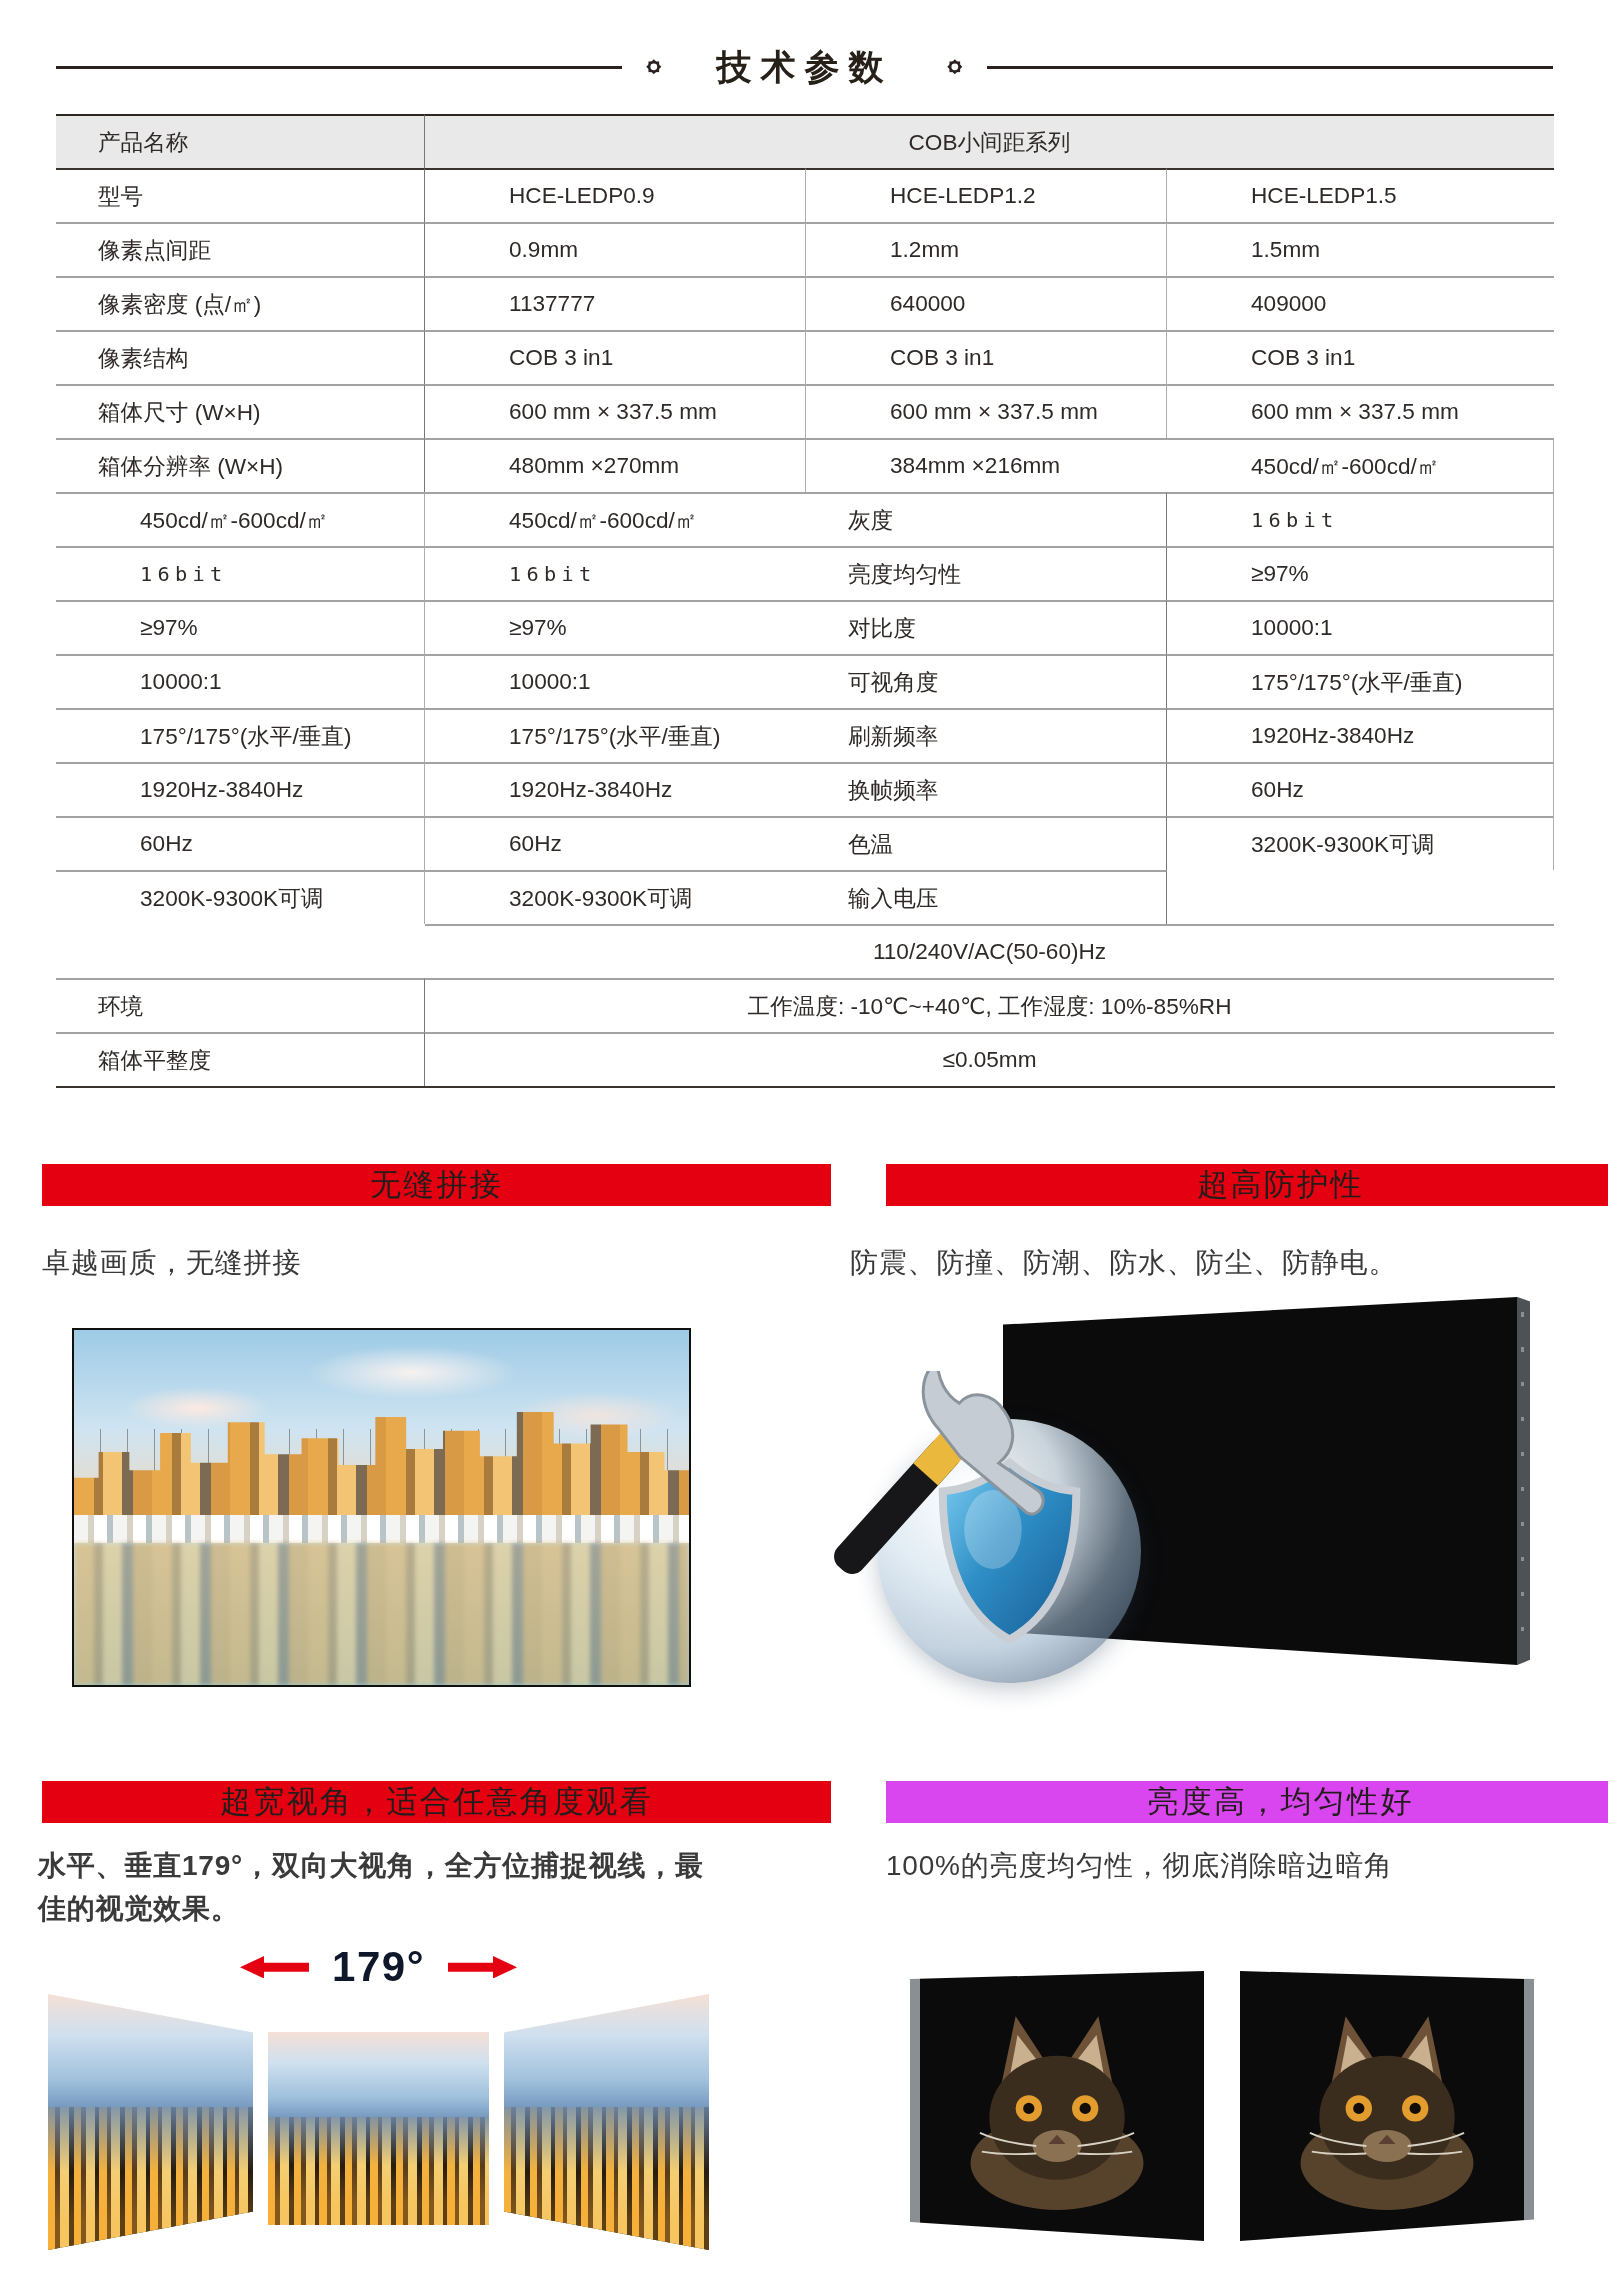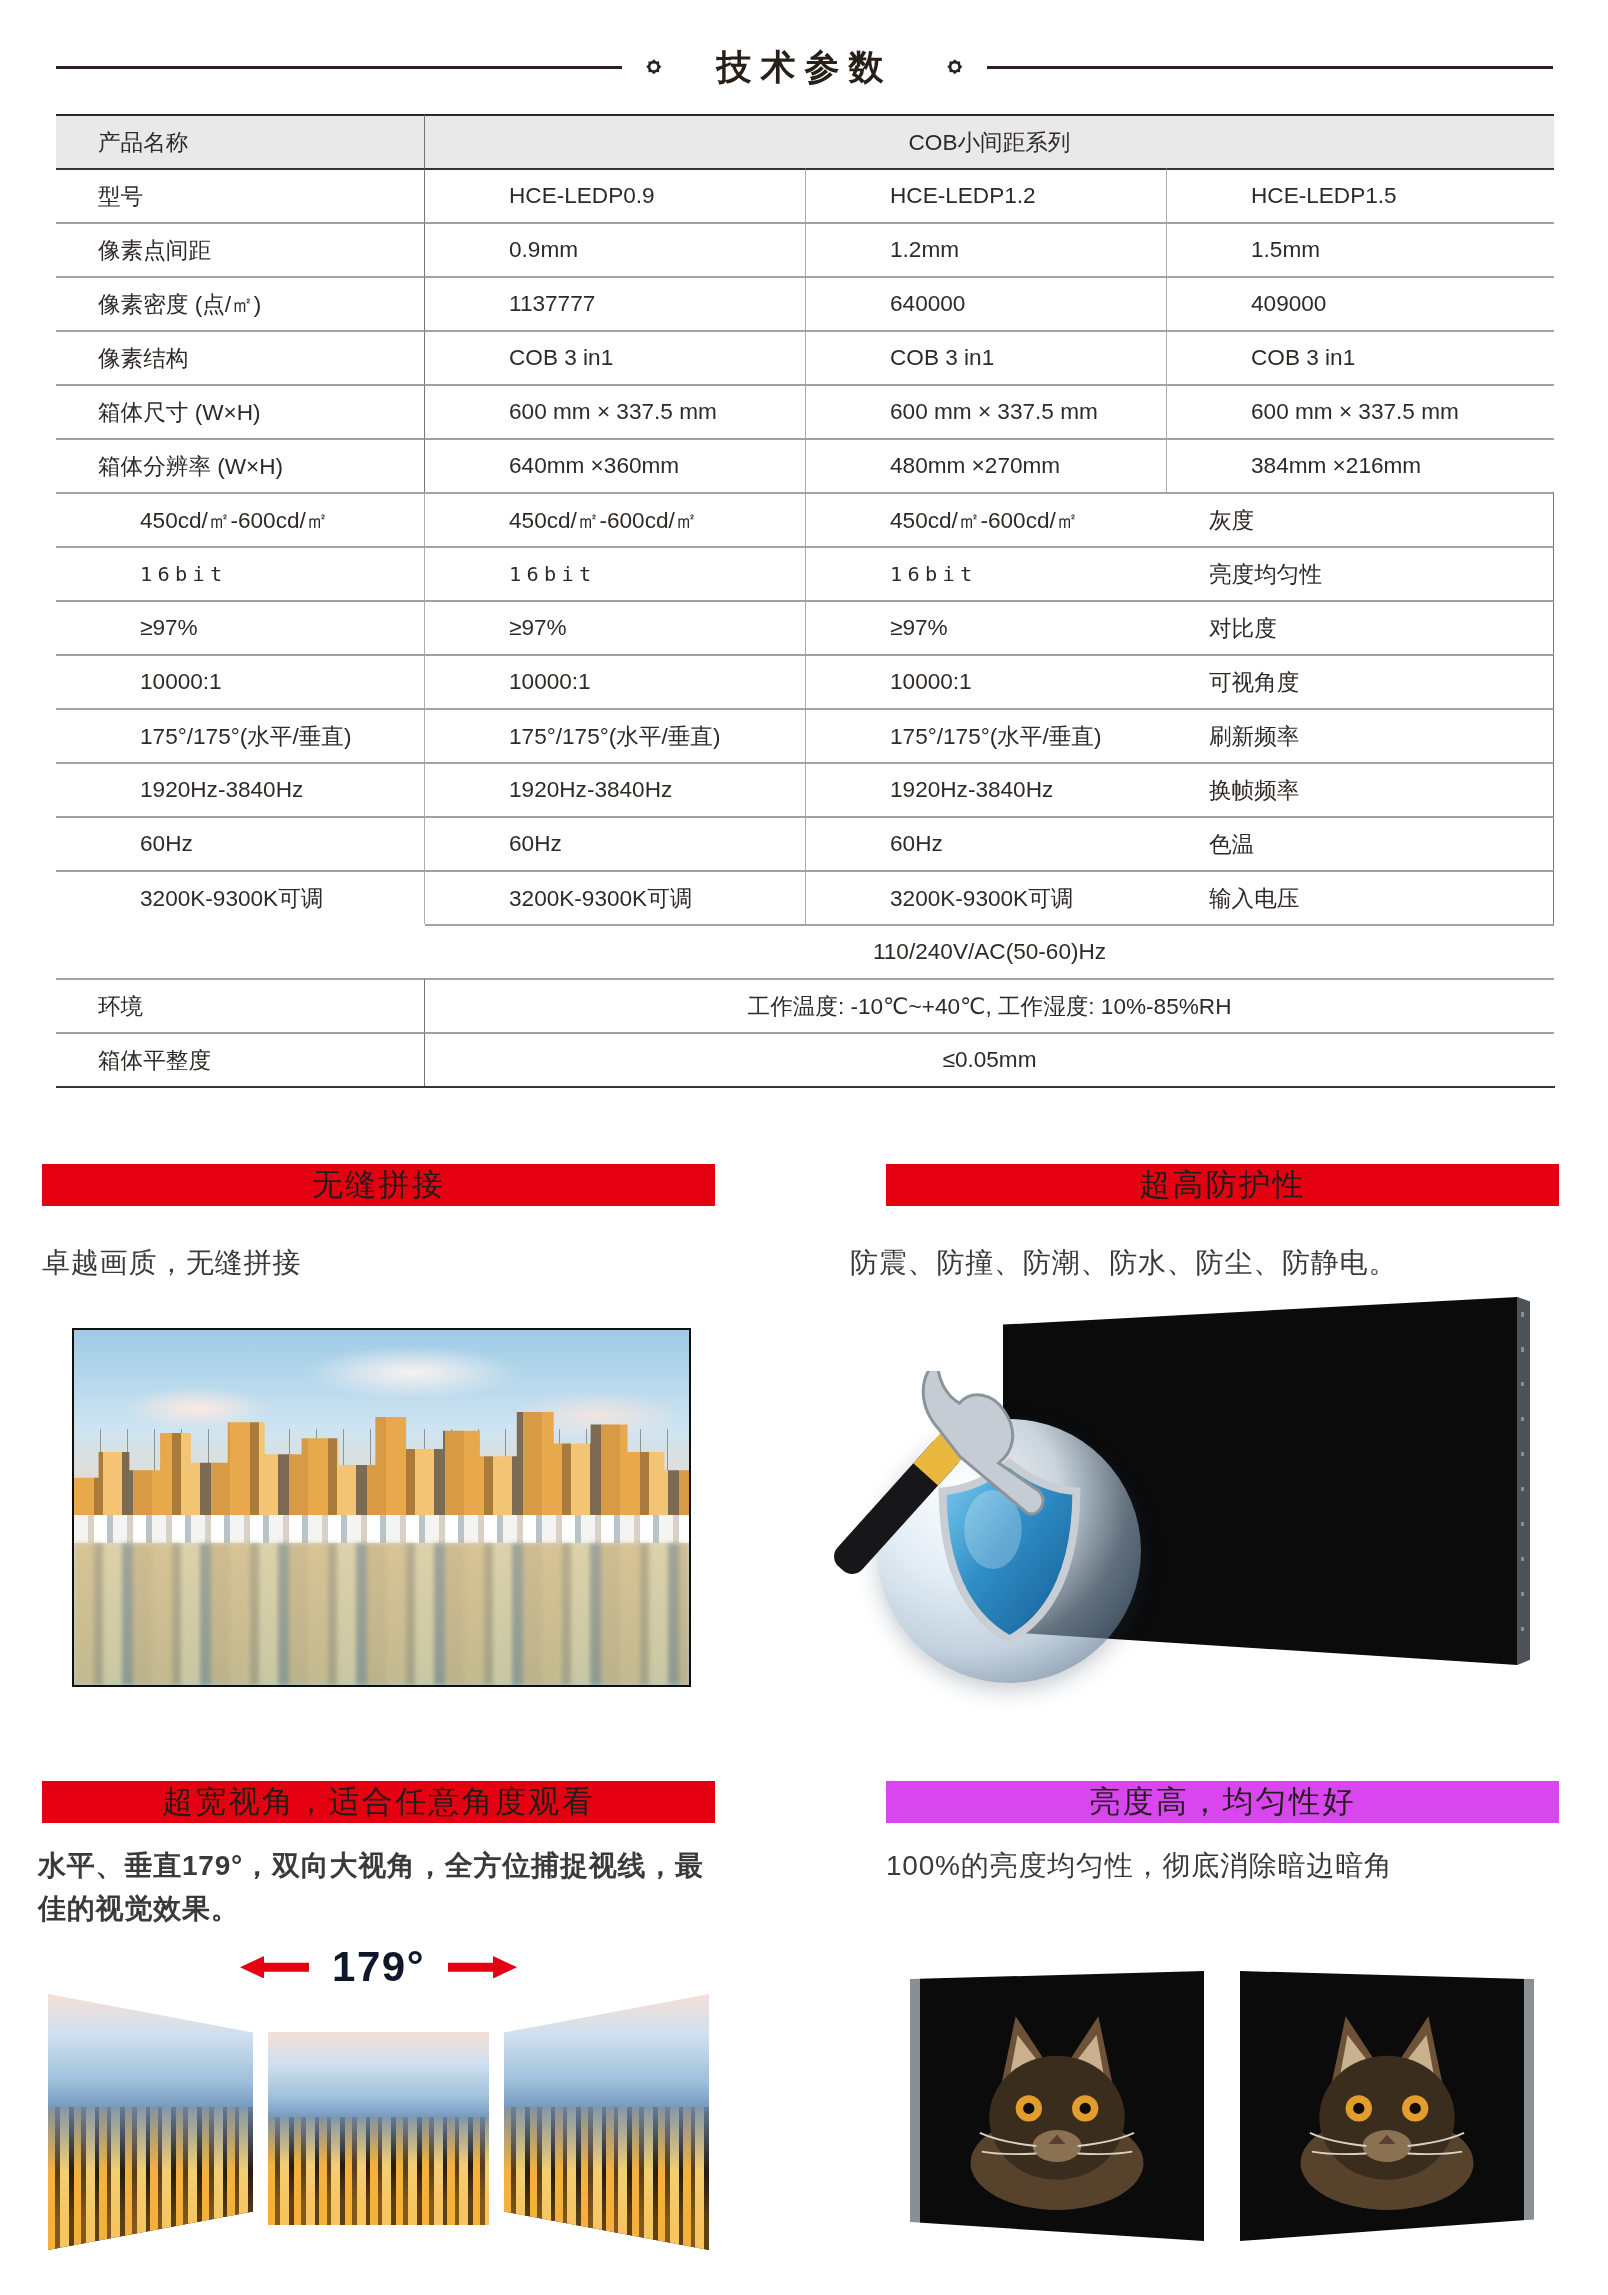--- a/index.html
+++ b/index.html
@@ -22,21 +22,21 @@
   .cell.label{padding-left:42px;border-right:1.5px solid #777;}
   .cell.val{padding-left:84px;}
   .cell.divR{border-right:1.5px solid #adadad;}
   .cell.spanv{grid-column:2/5;justify-content:center;padding-left:0;}
   .cell.first{border-top:2.3px solid #3a322e;}
   .hcell{background:#e9e9e9;border-top:2.3px solid #2e2724;}
   .hcell.spanv{justify-content:center;}
   .cell.mono{font-family:"DejaVu Sans Mono",monospace;letter-spacing:5.3px;font-size:20.3px;}
 
   
-  .banner{position:absolute;height:42px;width:673px;display:flex;align-items:center;justify-content:center;
+  .banner{position:absolute;height:42px;width:789px;display:flex;align-items:center;justify-content:center;
           color:#221d1b;font-size:31px;font-weight:500;letter-spacing:2.3px;white-space:nowrap;}
   .feat-body{position:absolute;width:673px;font-size:28px;line-height:1.55;color:#3a3a3a;letter-spacing:0.8px;}
 
   
   .harbor{position:absolute;left:72px;top:1328px;width:615px;height:355px;border:2.3px solid #101010;
           background:linear-gradient(180deg,#9ecbe6 0%,#cfe4f1 28%,#ecd9c2 51%,#cfe4e4 52%,#9fccd4 100%);overflow:hidden;}
   .harbor .clouds{position:absolute;left:0;top:0;right:0;height:40%;
       background:radial-gradient(105px 30px at 20% 55%,rgba(255,235,225,.95),rgba(255,255,255,0) 70%),
                  radial-gradient(151px 38px at 55% 30%,rgba(255,245,240,.9),rgba(255,255,255,0) 70%),
                  radial-gradient(120px 34px at 85% 60%,rgba(250,230,220,.8),rgba(255,255,255,0) 70%);}
@@ -123,21 +123,20 @@
       <div class="cell val">409000</div>
       <div class="cell label">像素结构</div>
       <div class="cell val divR">COB 3 in1</div>
       <div class="cell val divR">COB 3 in1</div>
       <div class="cell val">COB 3 in1</div>
       <div class="cell label">箱体尺寸 (W×H)</div>
       <div class="cell val divR">600 mm × 337.5 mm</div>
       <div class="cell val divR">600 mm × 337.5 mm</div>
       <div class="cell val">600 mm × 337.5 mm</div>
       <div class="cell label">箱体分辨率 (W×H)</div>
-      <div class="cell val divR">640mm ×360mm</div>
       <div class="cell val divR">480mm ×270mm</div>
       <div class="cell val">384mm ×216mm</div>
       <div class="cell val divR">450cd/㎡-600cd/㎡</div>
       <div class="cell val divR">450cd/㎡-600cd/㎡</div>
       <div class="cell val">450cd/㎡-600cd/㎡</div>
       <div class="cell label">灰度</div>
       <div class="cell val divR mono">16bit</div>
       <div class="cell val divR mono">16bit</div>
       <div class="cell val mono">16bit</div>
       <div class="cell label">亮度均匀性</div>

